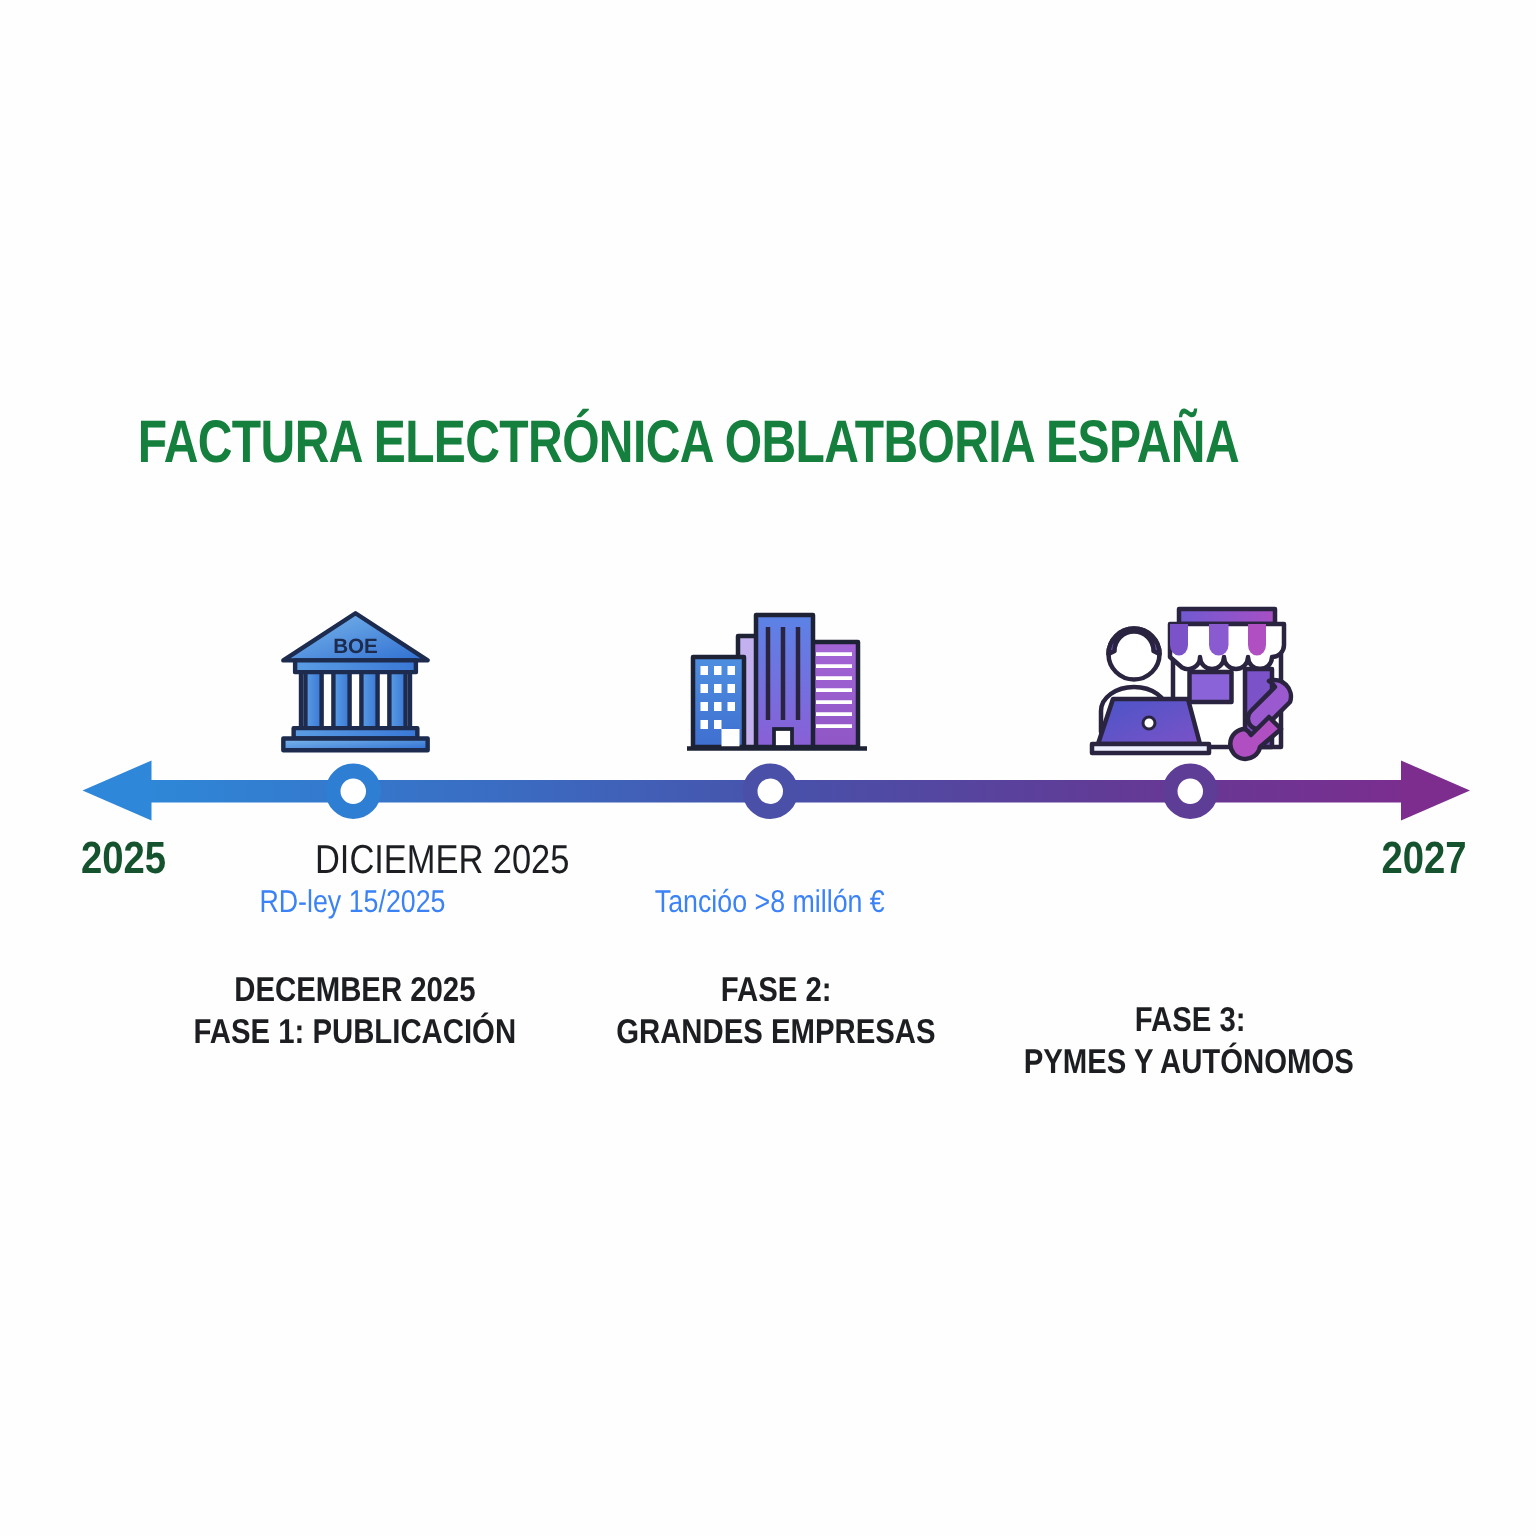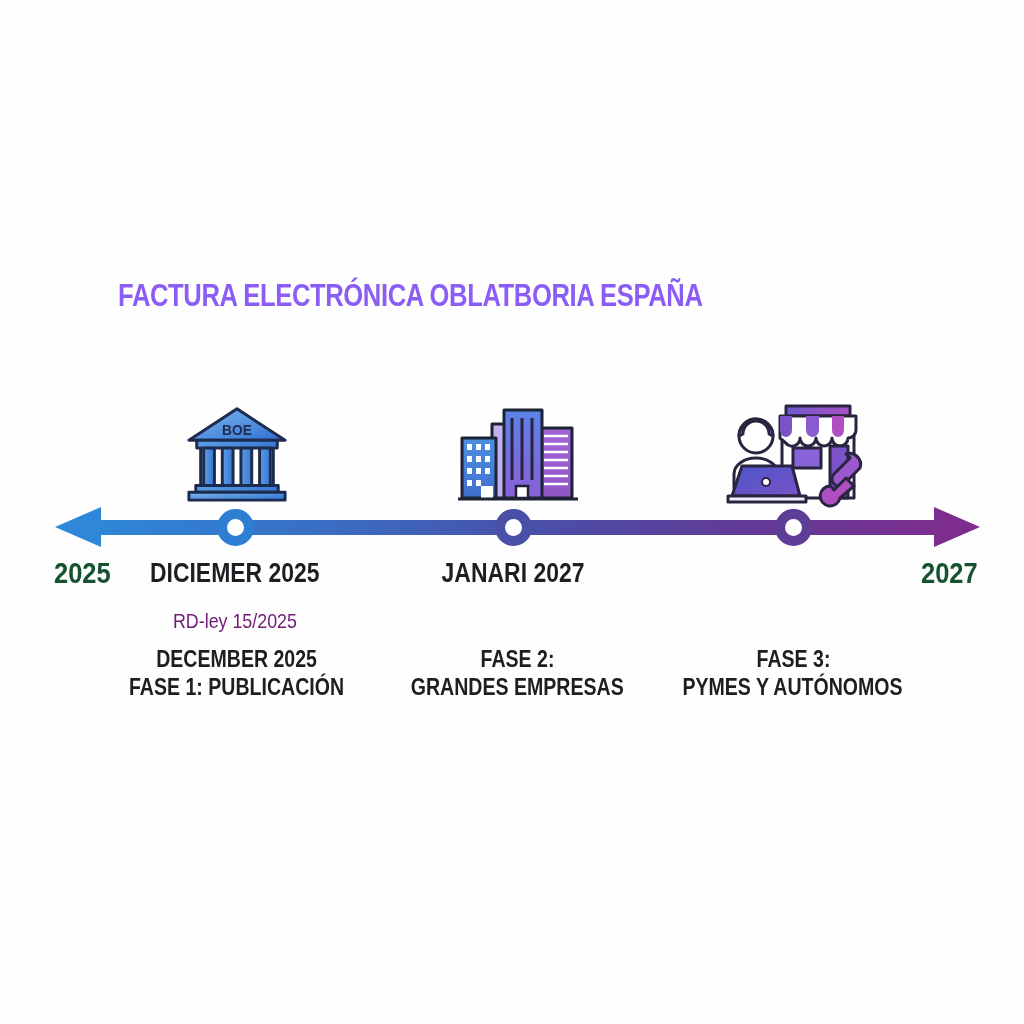--- a/index.html
+++ b/index.html
@@ -6,22 +6,22 @@
   .canvas{
     position:relative;
     width:1024px;height:1024px;
     background:#fefefe;
     font-family:"Liberation Sans","DejaVu Sans",sans-serif;
     overflow:hidden;
   }
   
   .title{
     position:absolute;top:274px;left:0;width:820px;
-    text-align:center;color:#8b5cf6;
-    font-size:32px;font-weight:700;line-height:42px;
+    text-align:center;color:#15803d;
+    font-size:40px;font-weight:700;line-height:42px;
     letter-spacing:-0.5px;white-space:nowrap;
   }
   .condense{display:inline-block;transform:scaleX(0.80);transform-origin:50% 50%;}
   .condense85{display:inline-block;transform:scaleX(0.85);transform-origin:50% 50%;}
 
   
   .tl-bar{
     position:absolute;left:96px;top:520px;width:756px;height:15px;
     left:98px;width:852px;
     background:linear-gradient(90deg,#2e87d8 0%,#3a6cc2 28%,#4a4fa8 52%,#603c97 74%,#7c2d8e 100%);
@@ -47,33 +47,33 @@
   
   .year{
     position:absolute;top:556px;width:120px;text-align:center;
     color:#14532d;font-size:30px;font-weight:700;white-space:nowrap;
   }
   .year-start{left:22px;}
   .year-end{left:889px;}
 
   
   .m-date{
-    position:absolute;top:558px;width:320px;text-align:center;
-    color:#1c1e21;font-size:27px;font-weight:700;white-space:nowrap;
+    position:absolute;top:558px;width:320px;text-align:right;
+    color:#1c1e21;font-size:27px;font-weight:400;white-space:nowrap;
   }
   .m-sub{
-    position:absolute;top:609px;width:320px;text-align:center;
-    color:#701a75;font-size:21px;font-weight:400;white-space:nowrap;
+    position:absolute;top:590px;width:320px;text-align:center;
+    color:#3b82f6;font-size:21px;font-weight:400;white-space:nowrap;
   }
   .m-phase{
     position:absolute;top:645px;width:340px;text-align:center;
     color:#1c1e21;font-size:23px;font-weight:700;line-height:28px;white-space:nowrap;
   }
   .mx-1{left:75px;}  .mx-2{left:353px;} .mx-3{left:633px;}
-  .px-1{left:67px;}  .px-2{left:347px;} .px-3{left:623px;}
+  .px-1{left:67px;}  .px-2{left:347px;} .px-3{left:623px;margin-top:20px;}
 
   
   .icon-box{position:absolute;}
   .icon-1{left:183px;top:404px;width:108px;height:100px;}
   .icon-2{left:456px;top:402px;width:124px;height:102px;}
   .icon-3{left:718px;top:396px;width:152px;height:112px;}
   .icon-box svg{width:100%;height:100%;display:block;}
 </style>
 </head>
 <body>
@@ -228,22 +228,22 @@
     <span class="condense85">DICIEMER 2025</span>
   </div>
   <div class="m-sub mx-1">
     <span class="condense85">RD-ley 15/2025</span>
   </div>
   <div class="m-phase px-1">
     <span class="condense85">DECEMBER 2025</span><br>
     <span class="condense85">FASE 1: PUBLICACIÓN</span>
   </div>
 
-  <div class="m-date mx-2">
-    <span class="condense85">JANARI 2027</span>
+  <div class="m-sub mx-2">
+    <span class="condense85">Tancióo &gt;8 millón €</span>
   </div>
   <div class="m-phase px-2">
     <span class="condense85">FASE 2:</span><br>
     <span class="condense85">GRANDES EMPRESAS</span>
   </div>
 
   <div class="m-phase px-3">
     <span class="condense85">FASE 3:</span><br>
     <span class="condense85">PYMES Y AUTÓNOMOS</span>
   </div>

